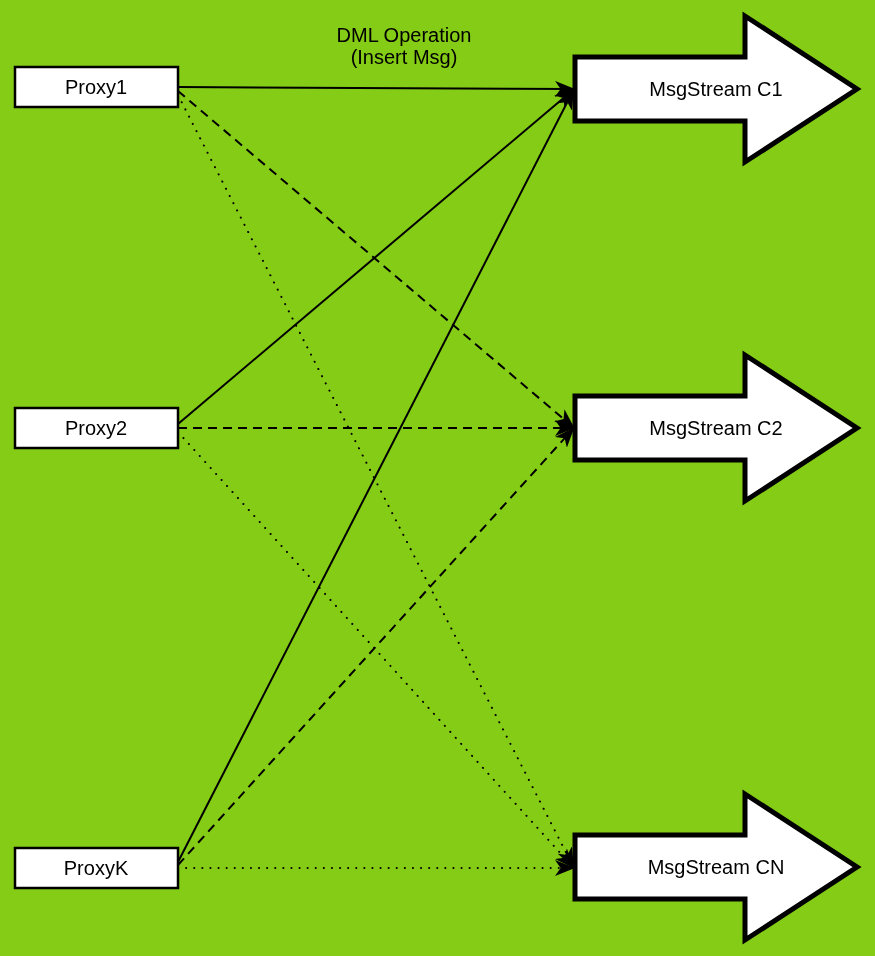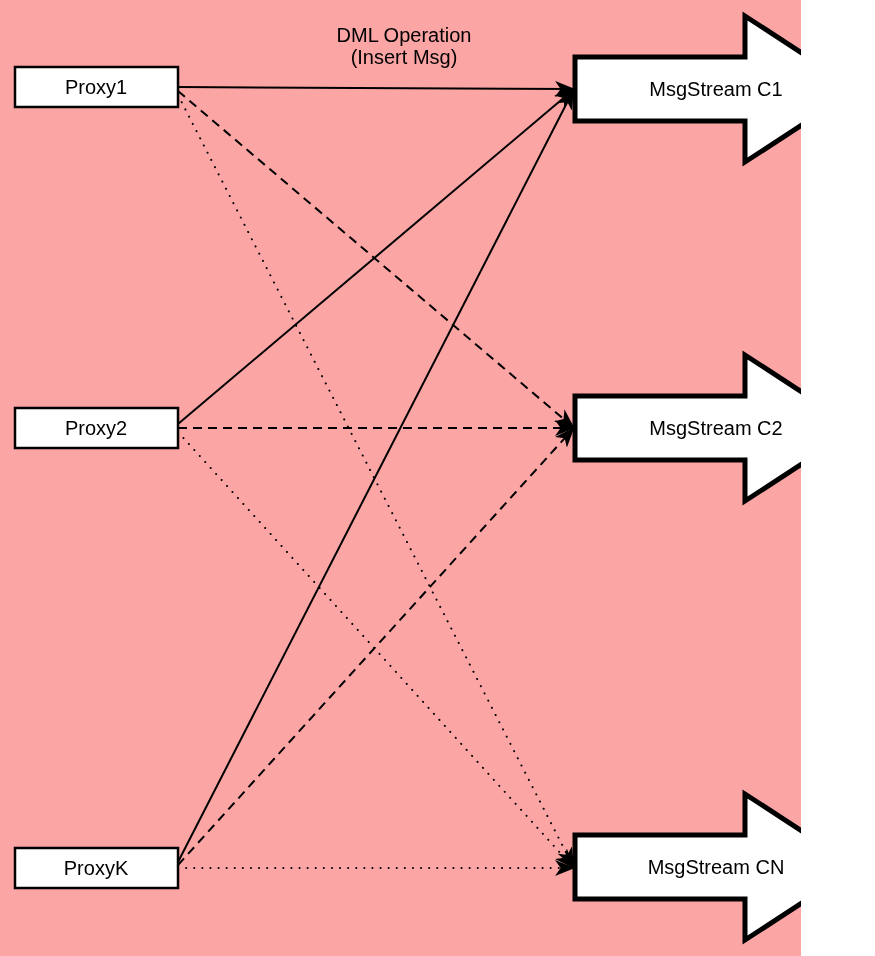--- a/index.html
+++ b/index.html
@@ -2,23 +2,23 @@
 <html><head>
 <meta charset="utf-8">
 <style>
   html, body {
     margin: 0;
     padding: 0;
     background: #ffffff;
   }
   .canvas {
     position: relative;
-    width: 801px;
+    width: 875px;
     height: 956px;
-    background: #fca5a5;
+    background: #84cc16;
     overflow: hidden;
   }
   svg {
     display: block;
   }
   .dlabel {
     font-family: "Liberation Sans", sans-serif;
     font-size: 20px;
     fill: #000000;
   }

